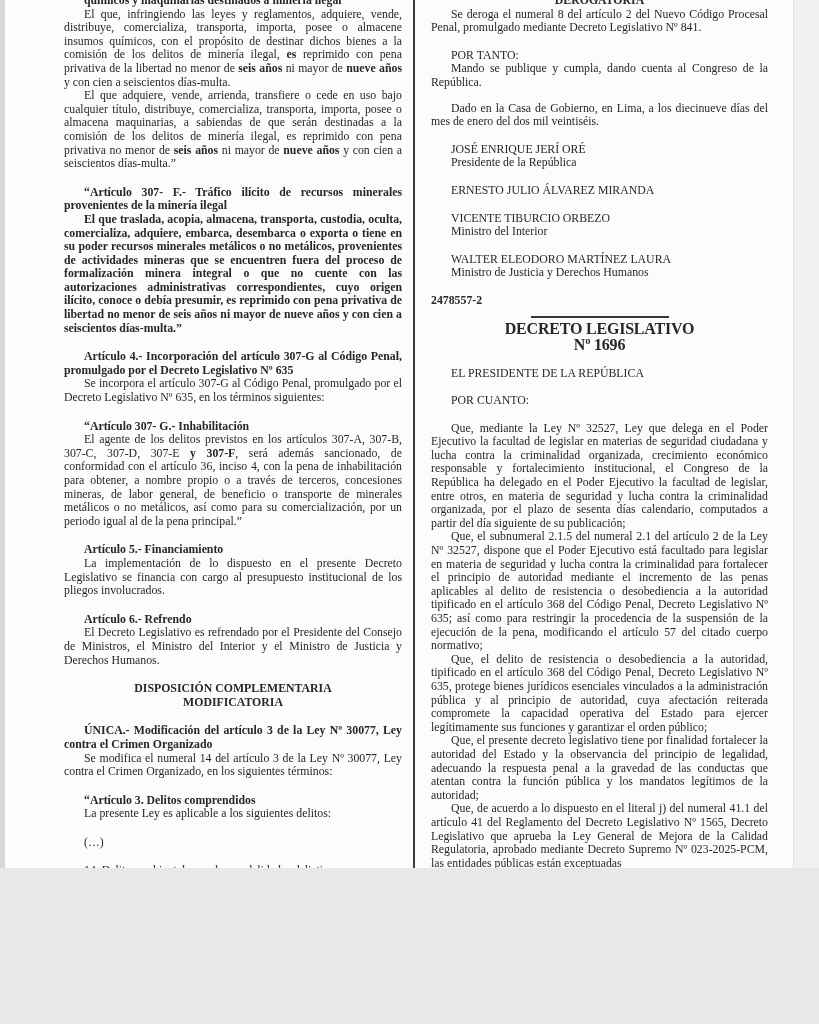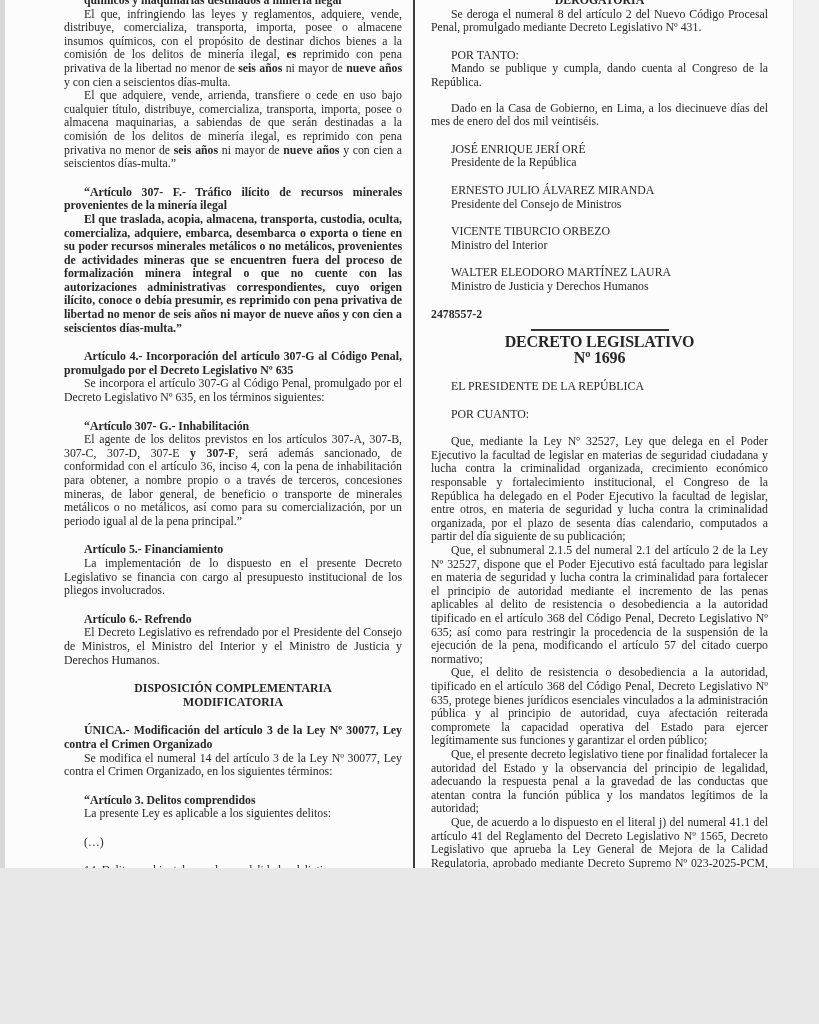--- a/index.html
+++ b/index.html
@@ -56,31 +56,30 @@
       <div class="blk hc"><span>MODIFICATORIA</span></div>
       <div class="blk h" style="margin-top: 15px;"><span>ÚNICA.- Modificación del artículo 3 de la Ley Nº 30077, Ley contra el Crimen Organizado</span></div>
       <div class="blk p"><span>Se modifica el numeral 14 del artículo 3 de la Ley Nº 30077, Ley contra el Crimen Organizado, en los siguientes términos:</span></div>
       <div class="blk h" style="margin-top: 15px;"><span>“Artículo 3. Delitos comprendidos</span></div>
       <div class="blk p"><span>La presente Ley es aplicable a los siguientes delitos:</span></div>
       <div class="blk p" style="margin-top: 15px;"><span>(…)</span></div>
       <div class="blk p" style="margin-top: 15px;"><span>14. Delitos ambientales, en las modalidades delictivas</span></div>
     </div>
   <div class="col col-right">
       <div class="blk hc"><span>DEROGATORIA</span></div>
-      <div class="blk p"><span>Se deroga el numeral 8 del artículo 2 del Nuevo Código Procesal Penal, promulgado mediante Decreto Legislativo Nº 431.</span></div>
+      <div class="blk p"><span>Se deroga el numeral 8 del artículo 2 del Nuevo Código Procesal Penal, promulgado mediante Decreto Legislativo Nº 841.</span></div>
       <div class="blk p" style="margin-top: 14px;"><span>POR TANTO:</span></div>
       <div class="blk p" style="margin-top: 0;"><span>Mando se publique y cumpla, dando cuenta al Congreso de la República.</span></div>
       <div class="blk p" style="margin-top: 12px;"><span>Dado en la Casa de Gobierno, en Lima, a los diecinueve días del mes de enero del dos mil veintiséis.</span></div>
       <div class="blk sig" style="margin-top: 14px;">
         <div>JOSÉ ENRIQUE JERÍ ORÉ</div>
         <div>Presidente de la República</div>
       </div>
       <div class="blk sig" style="margin-top: 14px;">
         <div>ERNESTO JULIO ÁLVAREZ MIRANDA</div>
-        <div>Presidente del Consejo de Ministros</div>
       </div>
       <div class="blk sig" style="margin-top: 14px;">
         <div>VICENTE TIBURCIO ORBEZO</div>
         <div>Ministro del Interior</div>
       </div>
       <div class="blk sig" style="margin-top: 14px;">
         <div>WALTER ELEODORO MARTÍNEZ LAURA</div>
         <div>Ministro de Justicia y Derechos Humanos</div>
       </div>
       <div class="blk num" style="margin-top: 14px;"><span>2478557-2</span></div>

